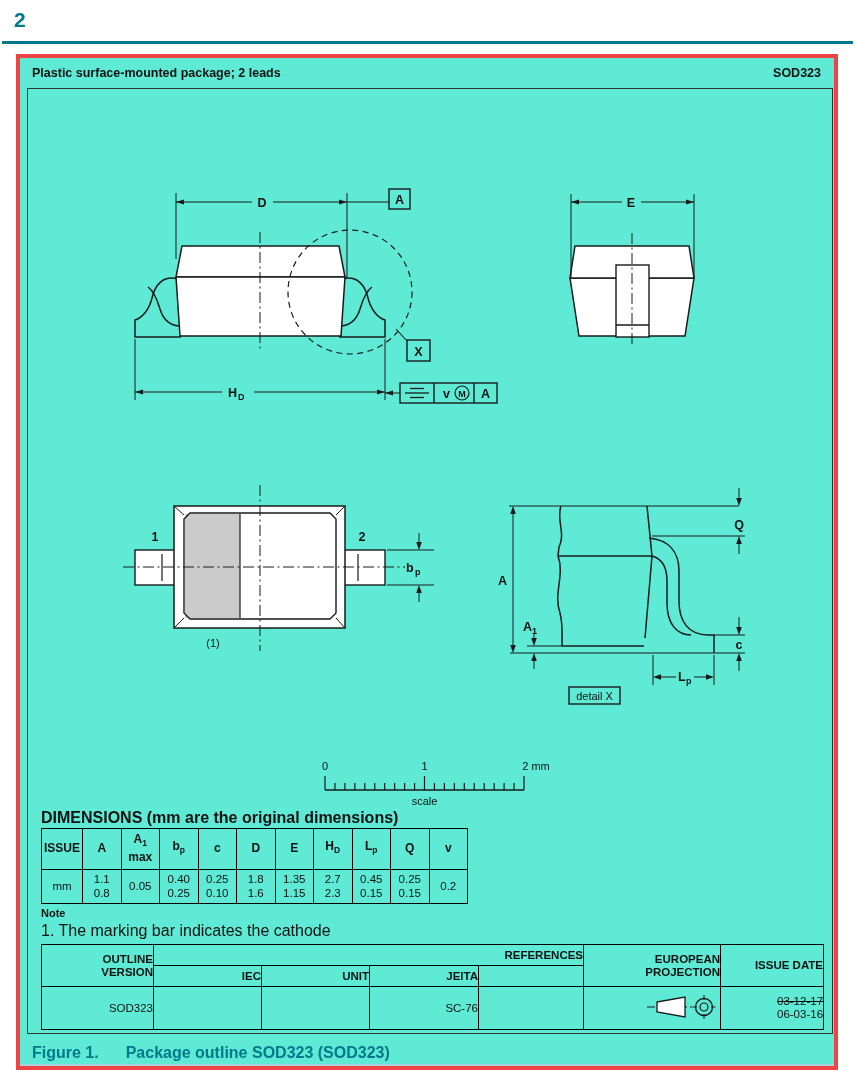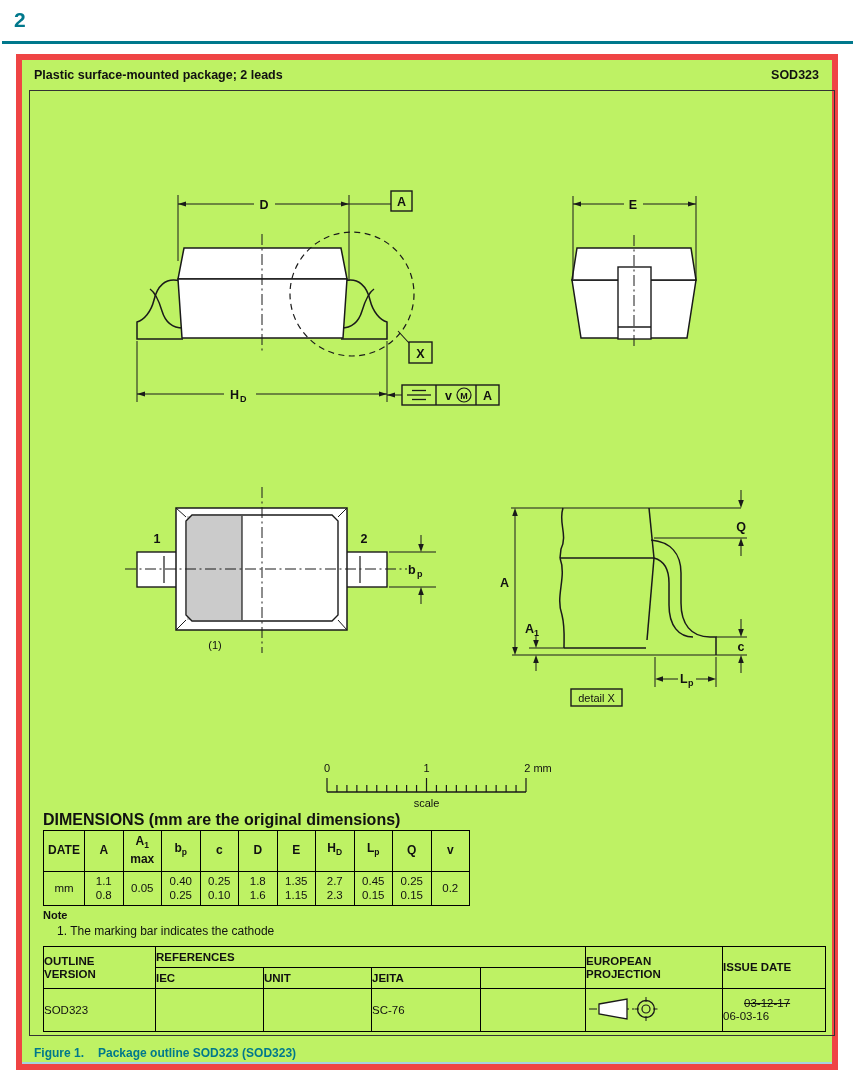--- a/index.html
+++ b/index.html
@@ -1,37 +1,37 @@
 <!DOCTYPE html>
 <html><head>
 <meta charset="utf-8">
 <style>
   html,body{margin:0;padding:0;background:#fff;}
   body{width:856px;height:1076px;position:relative;font-family:"Liberation Sans",sans-serif;color:#111;}
   .section-heading{position:absolute;top:8px;left:14px;display:flex;gap:34px;font-size:21px;font-weight:bold;color:#00788c;}
   .section-rule{position:absolute;top:41px;left:2px;width:851px;height:2.5px;background:#00788c;}
-  .figure-box{position:absolute;left:16px;top:54px;width:822px;height:1016px;border:6px solid #ef4444;box-sizing:border-box;background:#bef264;}
+  .figure-box{position:absolute;left:16px;top:54px;width:822px;height:1016px;border:4px solid #ef4444;box-sizing:border-box;background:#5eead4;}
   .figure-header{position:absolute;top:8px;left:12px;right:13px;display:flex;justify-content:space-between;font-size:12.5px;font-weight:bold;}
   .inner-box{position:absolute;left:7px;top:30px;width:806px;height:946px;border:1.6px solid #333;box-sizing:border-box;}
   .drawing-svg{position:absolute;left:0;top:0;}
   .dims-title{position:absolute;left:13px;top:720px;font-size:16px;font-weight:bold;}
   table{border-collapse:collapse;table-layout:fixed;}
   .dims-table{position:absolute;left:13px;top:739px;width:427px;font-size:11.5px;text-align:center;}
   .dims-table th,.dims-table td{border:1.5px solid #000;padding:0;line-height:13.5px;vertical-align:middle;}
   .dims-table th{font-weight:bold;height:40px;font-size:12px;}
   .dims-table td{height:33px;}
   sub{font-size:8.5px;}
   .note-title{position:absolute;left:13px;top:818px;font-size:11px;font-weight:bold;}
-  .note-item{position:absolute;left:27px;top:833px;font-size:12px;}
-  .refs-table{position:absolute;left:13px;top:855px;width:782px;font-size:11.5px;text-align:left;}
+  .note-item{position:absolute;left:13px;top:833px;font-size:16px;}
+  .refs-table{position:absolute;left:13px;top:855px;width:782px;font-size:11.5px;text-align:right;}
   .refs-table th,.refs-table td{border:1.5px solid #000;padding:0;vertical-align:middle;line-height:13px;}
   .refs-table th{font-weight:bold;height:20px;}
   .refs-table td{height:42px;}
   .strike{text-decoration:line-through;margin-left:21px;}
-  .caption{position:absolute;left:12px;top:986px;font-size:12px;font-weight:bold;color:#00788c;display:flex;gap:14px;}
+  .caption{position:absolute;left:12px;top:986px;font-size:16px;font-weight:bold;color:#00788c;display:flex;gap:27px;}
   .bottom-line{position:absolute;left:0;bottom:0;width:100%;height:2.5px;background:#a8d2df;}
   svg text{fill:#111;}
   .dimtext{font-size:12.5px;font-weight:bold;}
   .subtext{font-size:9px;font-weight:bold;}
   .smalltext{font-size:11px;}
 </style>
 </head>
 <body>
 
 <div class="section-heading">
@@ -229,21 +229,21 @@
       <text class="smalltext" x="396.5" y="681" text-anchor="middle">1</text>
       <text class="smalltext" x="508" y="681" text-anchor="middle">2 mm</text>
       <text class="smalltext" x="396.5" y="716" text-anchor="middle">scale</text>
     </svg>
 
     <div class="dims-title">DIMENSIONS (mm are the original dimensions)</div>
 
     <table class="dims-table">
       <tbody>
           <tr id="dim-header-row">
-        <th style="width:40px">DATE</th>
+        <th style="width:40px">ISSUE</th>
       <th>A</th>
             <th>A<sub>1</sub><br>max</th>
             <th>b<sub>p</sub></th>
             <th>c</th>
             <th>D</th>
             <th>E</th>
             <th>H<sub>D</sub></th>
             <th>L<sub>p</sub></th>
             <th>Q</th>
             <th>v</th>

